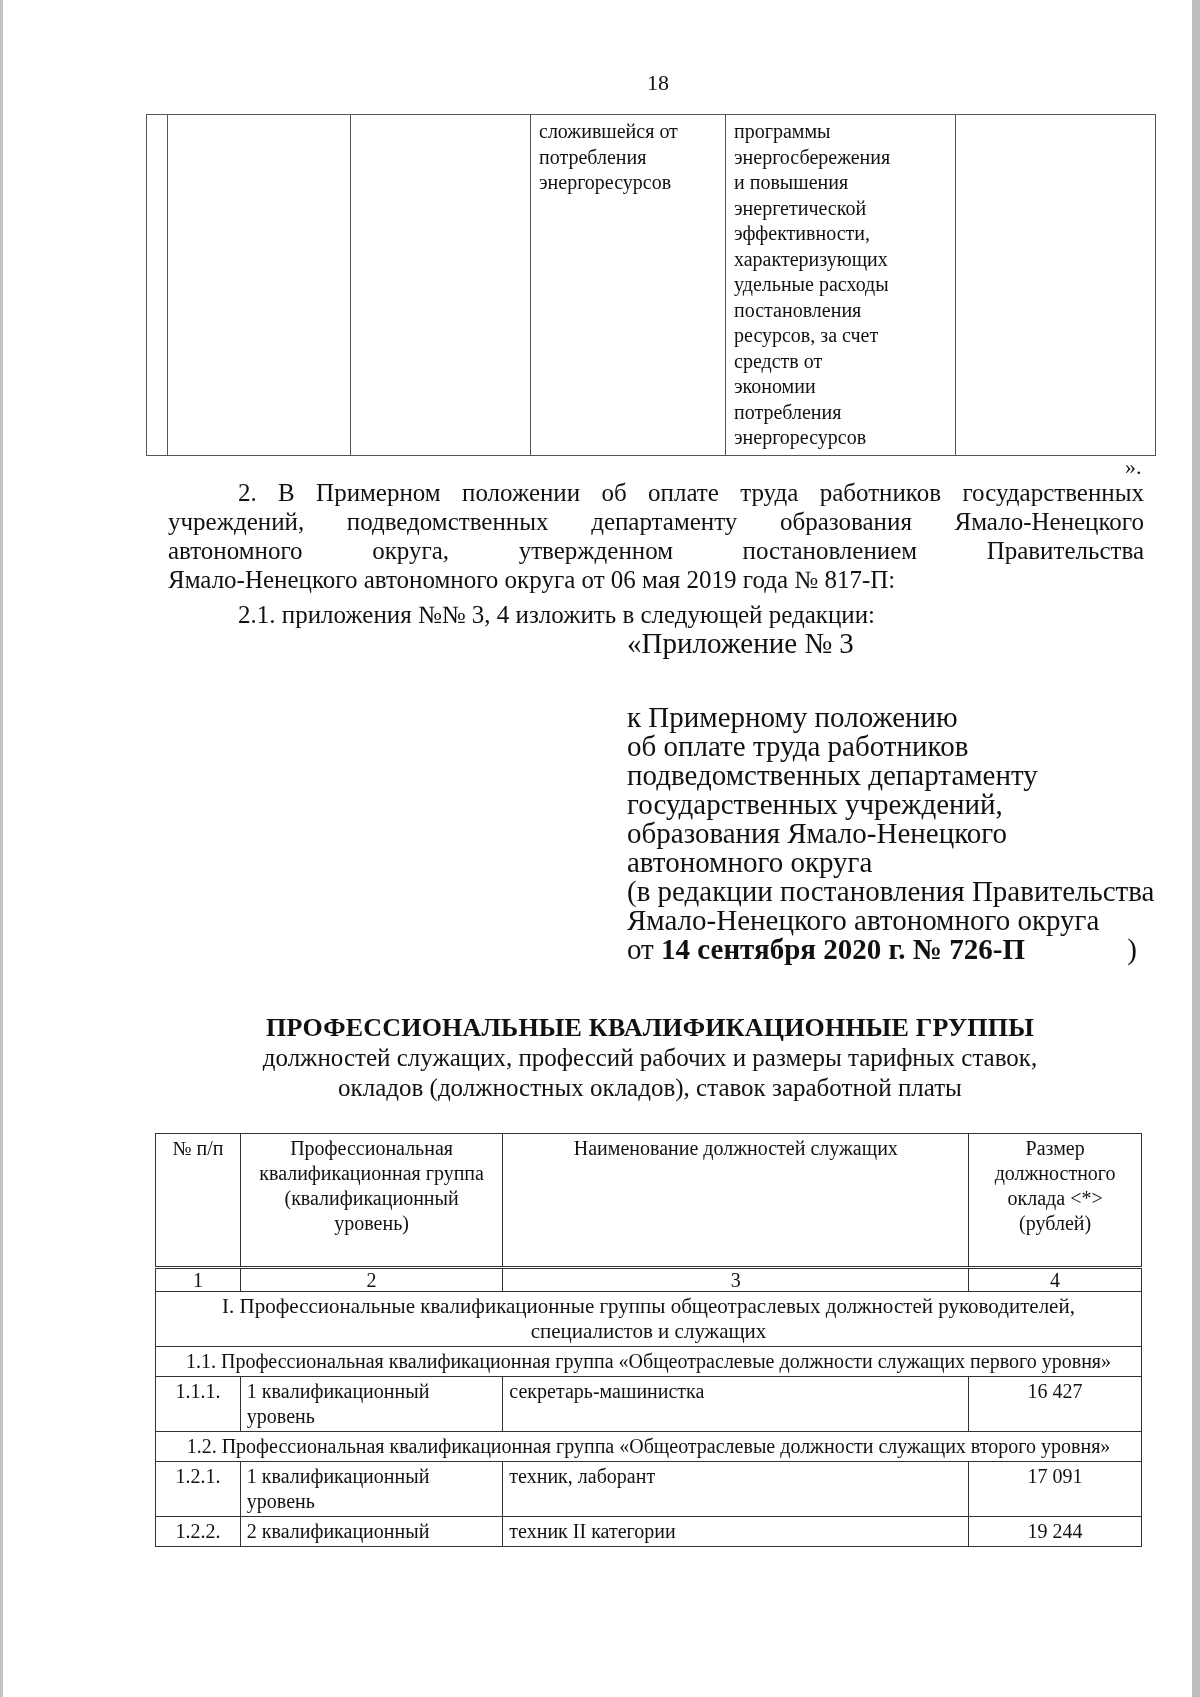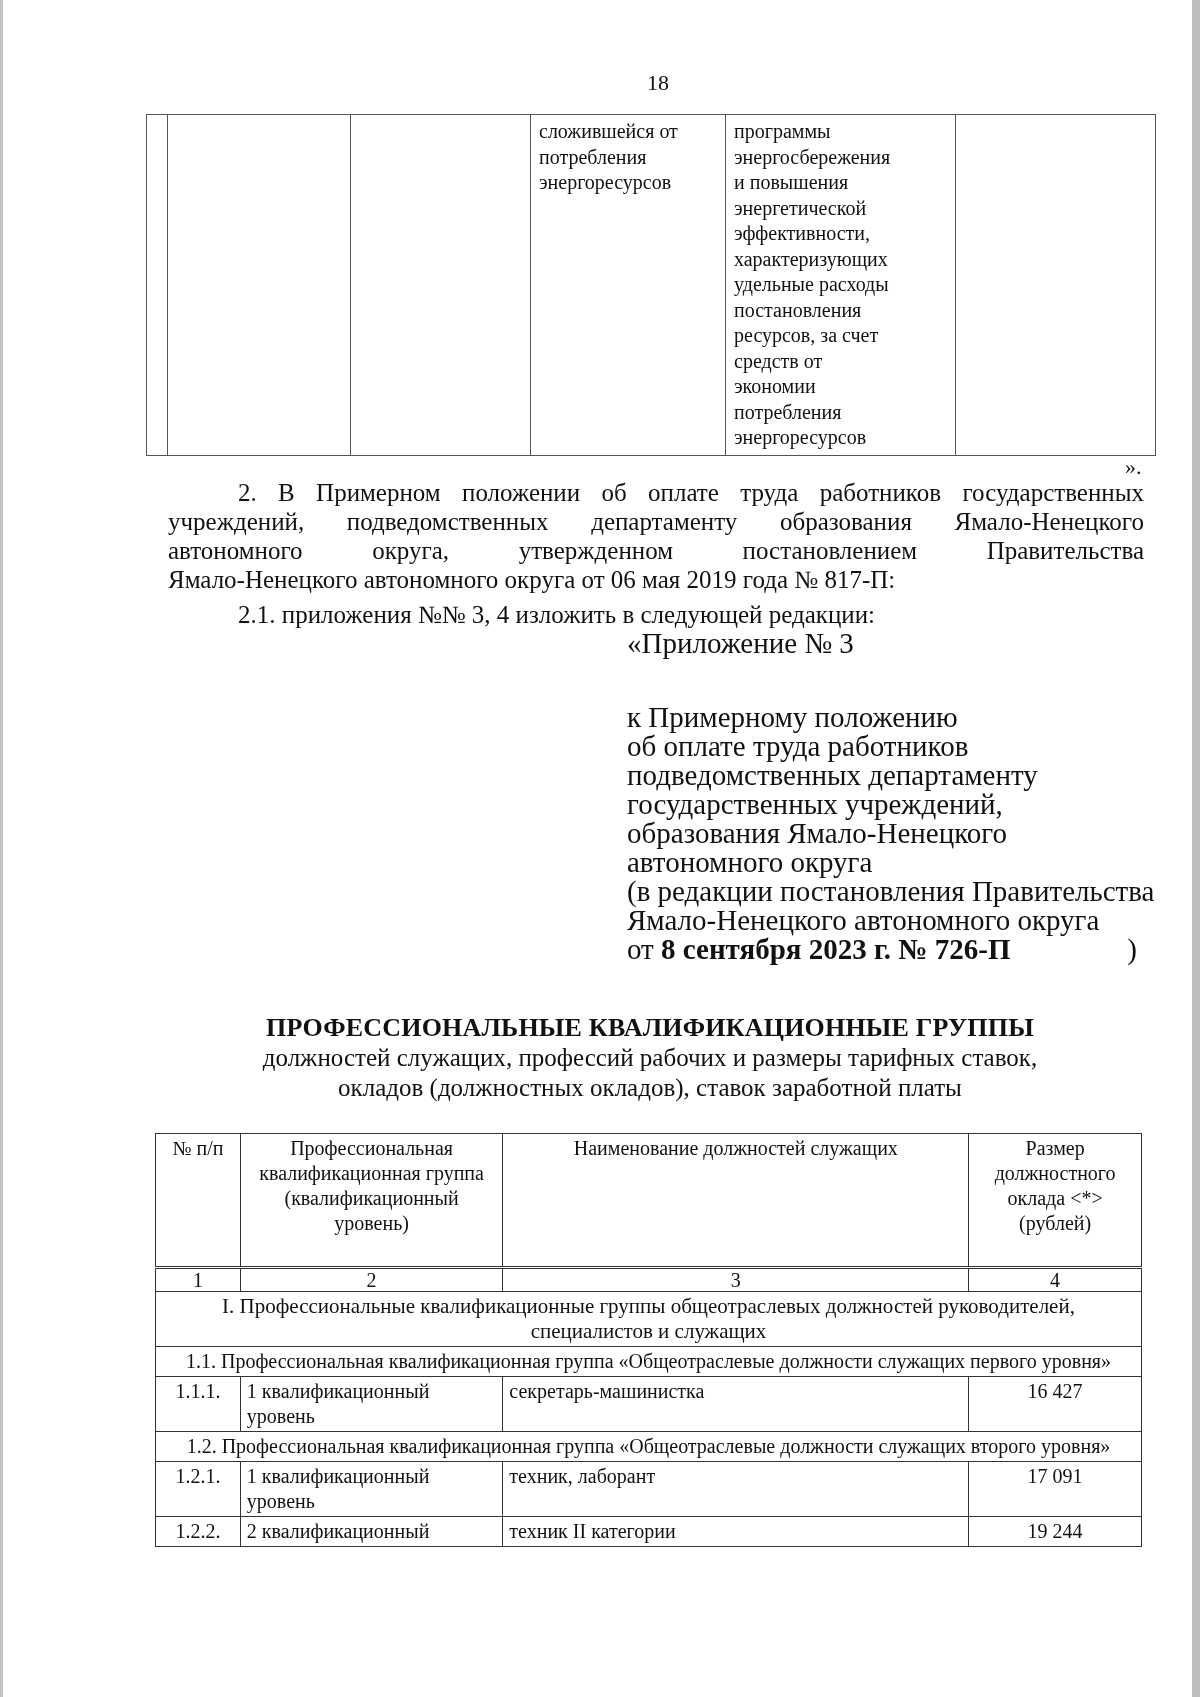--- a/index.html
+++ b/index.html
@@ -107,21 +107,21 @@
   <div>к Примерному положению</div>
   <div>об оплате труда работников</div>
   <div>подведомственных департаменту</div>
   <div>государственных учреждений,</div>
   <div>образования Ямало-Ненецкого</div>
   <div>автономного округа</div>
   <div>(в редакции постановления Правительства</div>
   <div>Ямало-Ненецкого автономного округа</div>
   <div style="position:relative; width:510px;">
     <span>от</span>
-    <span class="bold">8 сентября 2023 г. № 726-П</span>
+    <span class="bold">14 сентября 2020 г. № 726-П</span>
     <span style="position:absolute; right:0;">)</span>
   </div>
 </div>
 
 <div class="title" style="top:1013px;">
   <div class="h">ПРОФЕССИОНАЛЬНЫЕ КВАЛИФИКАЦИОННЫЕ ГРУППЫ</div>
   <div>должностей служащих, профессий рабочих и размеры тарифных ставок,</div>
   <div>окладов (должностных окладов), ставок заработной платы</div>
 </div>
 

